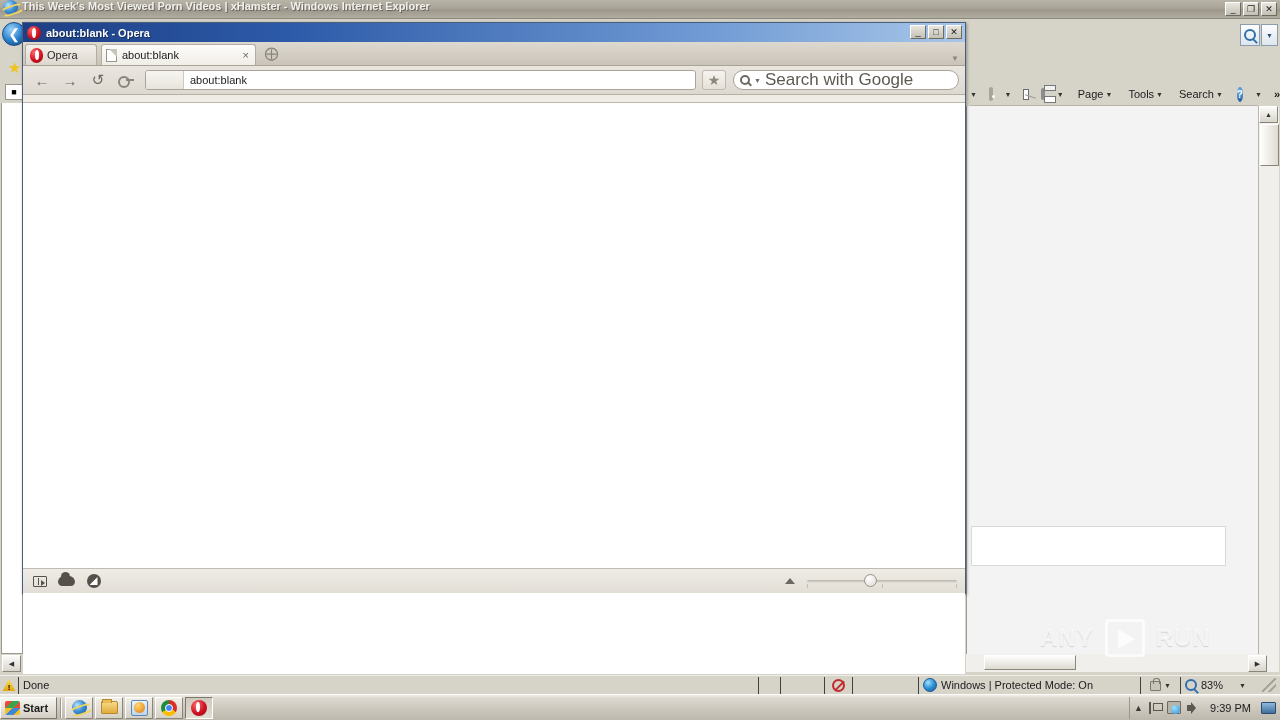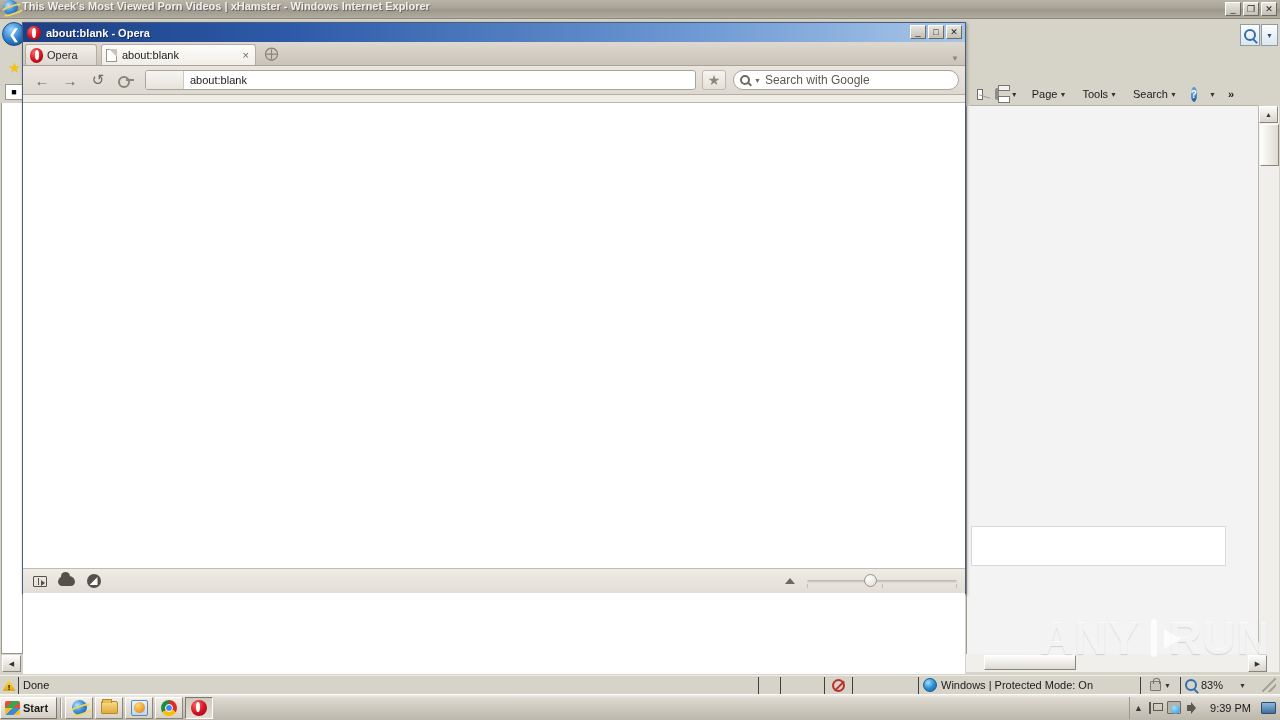--- a/index.html
+++ b/index.html
@@ -88,21 +88,21 @@
     border:1px solid #8d9cab; display:flex;align-items:center;justify-content:center;
   }
   #ie-searchdd {
     position:absolute; left:1261px; top:24px; width:17px;height:22px;
     background:linear-gradient(to bottom,#fdfdfd,#dde6ef);
     border:1px solid #8d9cab; display:flex;align-items:center;justify-content:center;
     font-size:7px; color:#2a4f7c;
   }
 
   #ie-cmdbar {
-    position:absolute; left:924px; top:83px; width:310px; height:22px;
+    position:absolute; left:970px; top:83px; width:310px; height:22px;
     display:flex; align-items:center; gap:12px; font-size:11px; color:#1b1b1b;
   }
   #ie-cmdbar .cm { display:flex;align-items:center;gap:2px; padding:1px 2px; white-space:nowrap;}
   .caret { font-size:7px; color:#333; }
   .rss-ico{width:14px;height:14px;background:#a9a49a;border-radius:2px;position:relative;}
   .rss-ico:after{content:"";position:absolute;left:3px;bottom:3px;width:3px;height:3px;background:#fff;border-radius:50%;}
   .mail-ico{width:15px;height:11px;background:#fff;border:1px solid #6d6d6d;position:relative;}
   .mail-ico:after{content:"";position:absolute;left:1px;top:0;width:11px;height:6px;border-bottom:1px solid #9a9a9a;transform:skewY(18deg);}
   .print-ico{width:16px;height:12px;background:#8d8d8d;border-radius:2px;position:relative;}
   .print-ico:before{content:"";position:absolute;left:3px;top:-3px;width:10px;height:4px;background:#f2f2f2;border:1px solid #777;}
@@ -253,21 +253,21 @@
     color:#8d887c; font-size:14px;
     background:linear-gradient(to bottom,#f6f4f0,#e5e1d9); border:1px solid #bfb9ae; border-radius:3px;
   }
   #op-search {
     width:226px; height:20px; background:#fff; border:1px solid #a9a49a; border-radius:10px;
     display:flex; align-items:center; padding:0 6px; gap:4px; margin-left:5px;
   }
   #op-search .smag{width:10px;height:10px;border:2px solid #6f6a60;border-radius:50%;position:relative;flex:0 0 auto;}
   #op-search .smag:after{content:"";position:absolute;right:-4px;bottom:-2px;width:5px;height:2px;background:#6f6a60;transform:rotate(45deg);}
   #op-search .sdd{font-size:7px;color:#6f6a60;}
-  #op-search .sph{color:#5d5951;font-size:12px;}
+  #op-search .sph{color:#5d5951;font-size:17px;}
 
   #op-content {
     position:absolute; left:0; top:79px; width:942px; height:572px; background:#fff;
     border-top:1px solid #bdb7ab;
   }
   #op-statusbar {
     position:absolute; left:0; bottom:0; width:942px; height:25px;
     background:linear-gradient(to bottom,#efece6,#e2ded6);
     border-top:1px solid #c2bcb0;
     display:flex; align-items:center; padding:0 8px; gap:10px;
@@ -344,21 +344,21 @@
   .tray-vol:before{content:"";position:absolute;left:0;top:3px;width:5px;height:6px;background:#5b5751;}
   .tray-vol:after{content:"";position:absolute;left:4px;top:0;border-width:6px 0 6px 5px;border-style:solid;border-color:transparent transparent transparent #5b5751;}
   #tray-time{ padding:0 4px; }
   .tray-screen{width:15px;height:12px;background:linear-gradient(to bottom,#8fb8dd,#3f6f9e);border:1px solid #2d4c6d;border-radius:1px;}
 
   
   #watermark {
     position:absolute; left:1040px; top:612px; width:200px; height:52px;
     display:flex; align-items:center; gap:11px;
     font-family:"Liberation Sans", sans-serif;
-    font-size:46px; font-weight:bold; letter-spacing:1px;
+    font-size:24px; font-weight:bold; letter-spacing:1px;
     color:rgba(255,255,255,.72);
     text-shadow:0 1px 1px rgba(150,150,150,.35);
     pointer-events:none; user-select:none;
   }
   #watermark .play {
     width:40px;height:38px;
     border:3px solid rgba(255,255,255,.72);
     border-radius:4px; position:relative;
   }
   #watermark .play:after{

